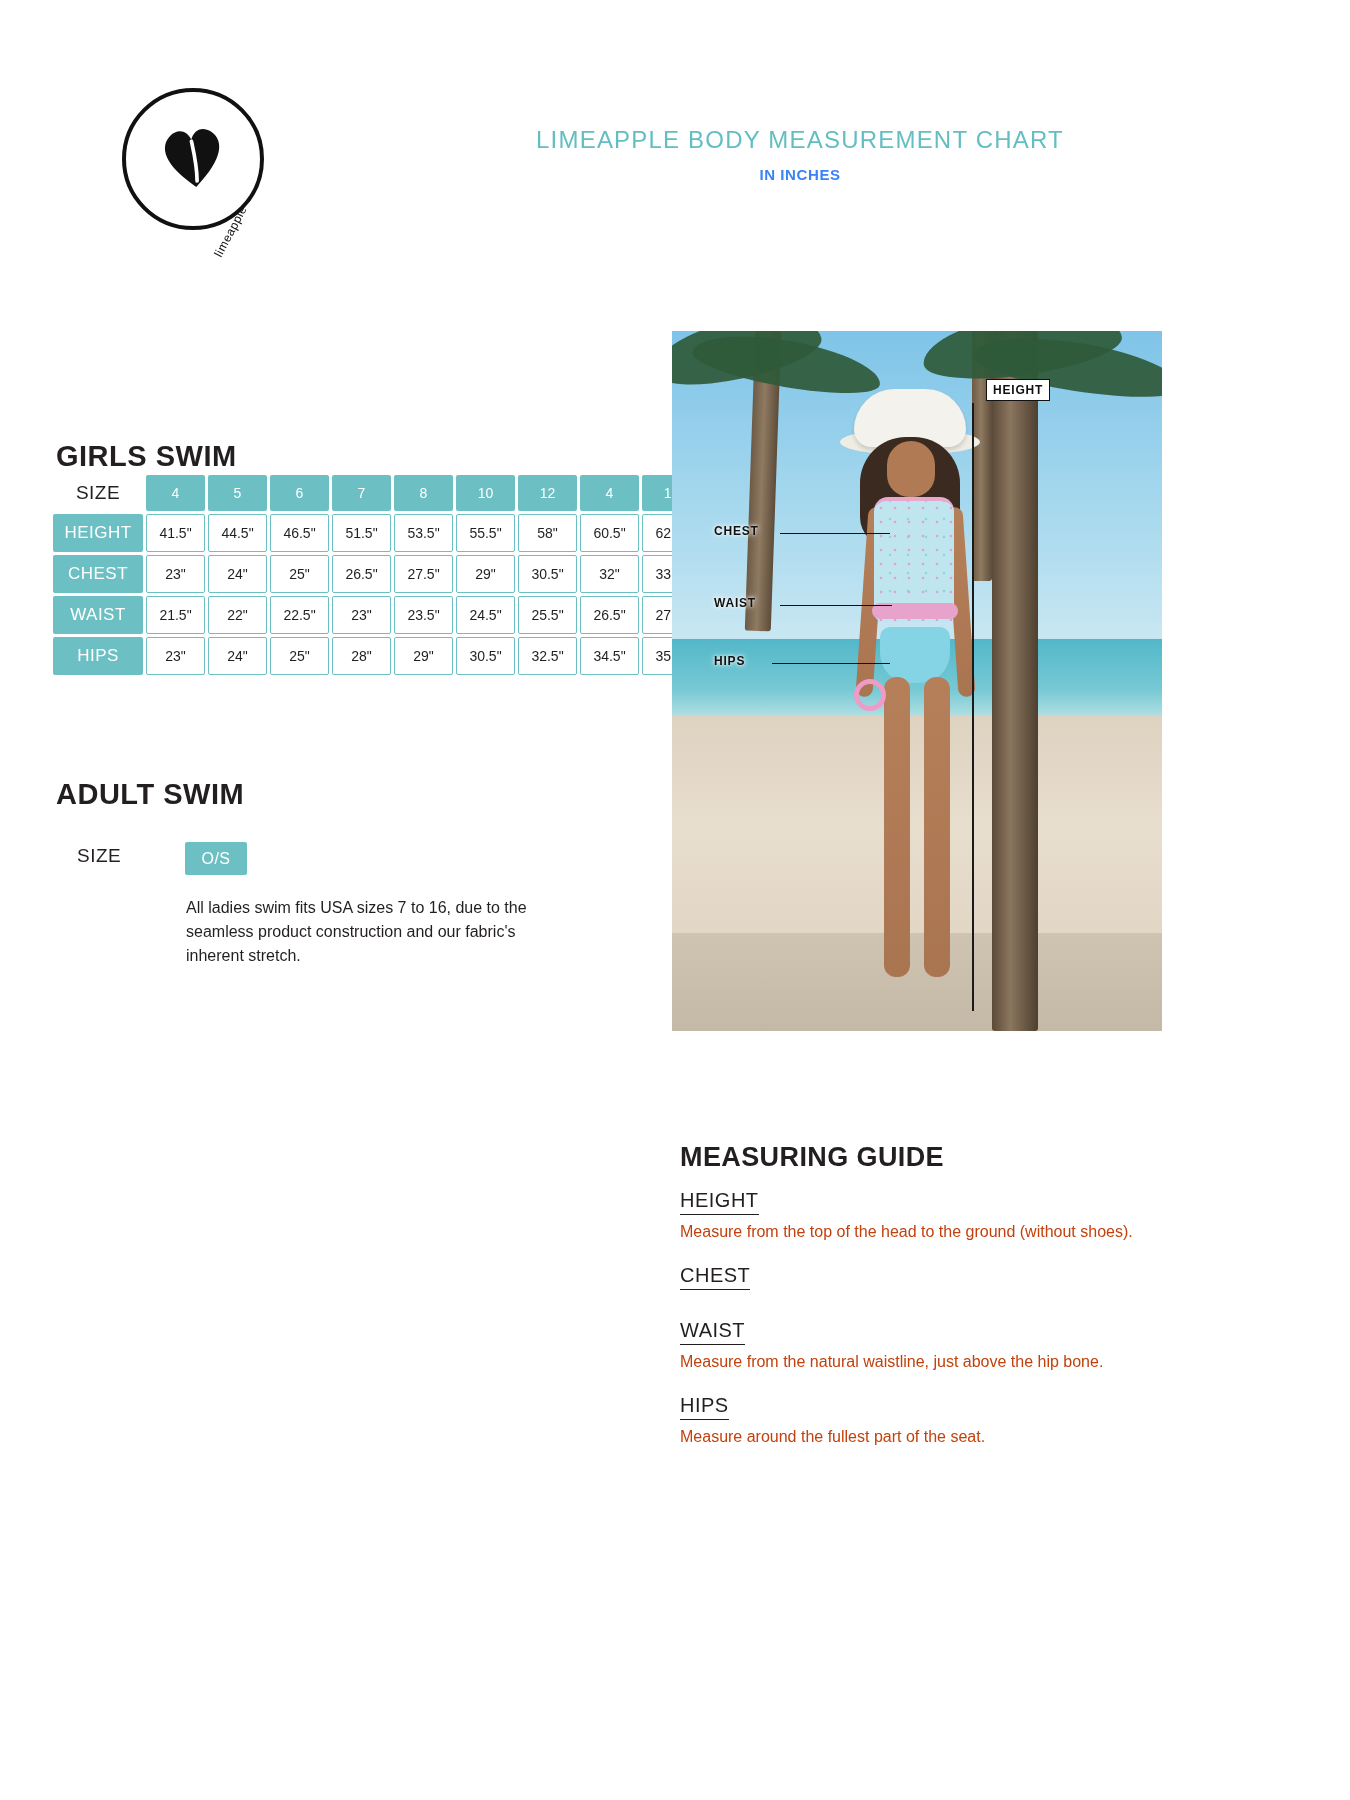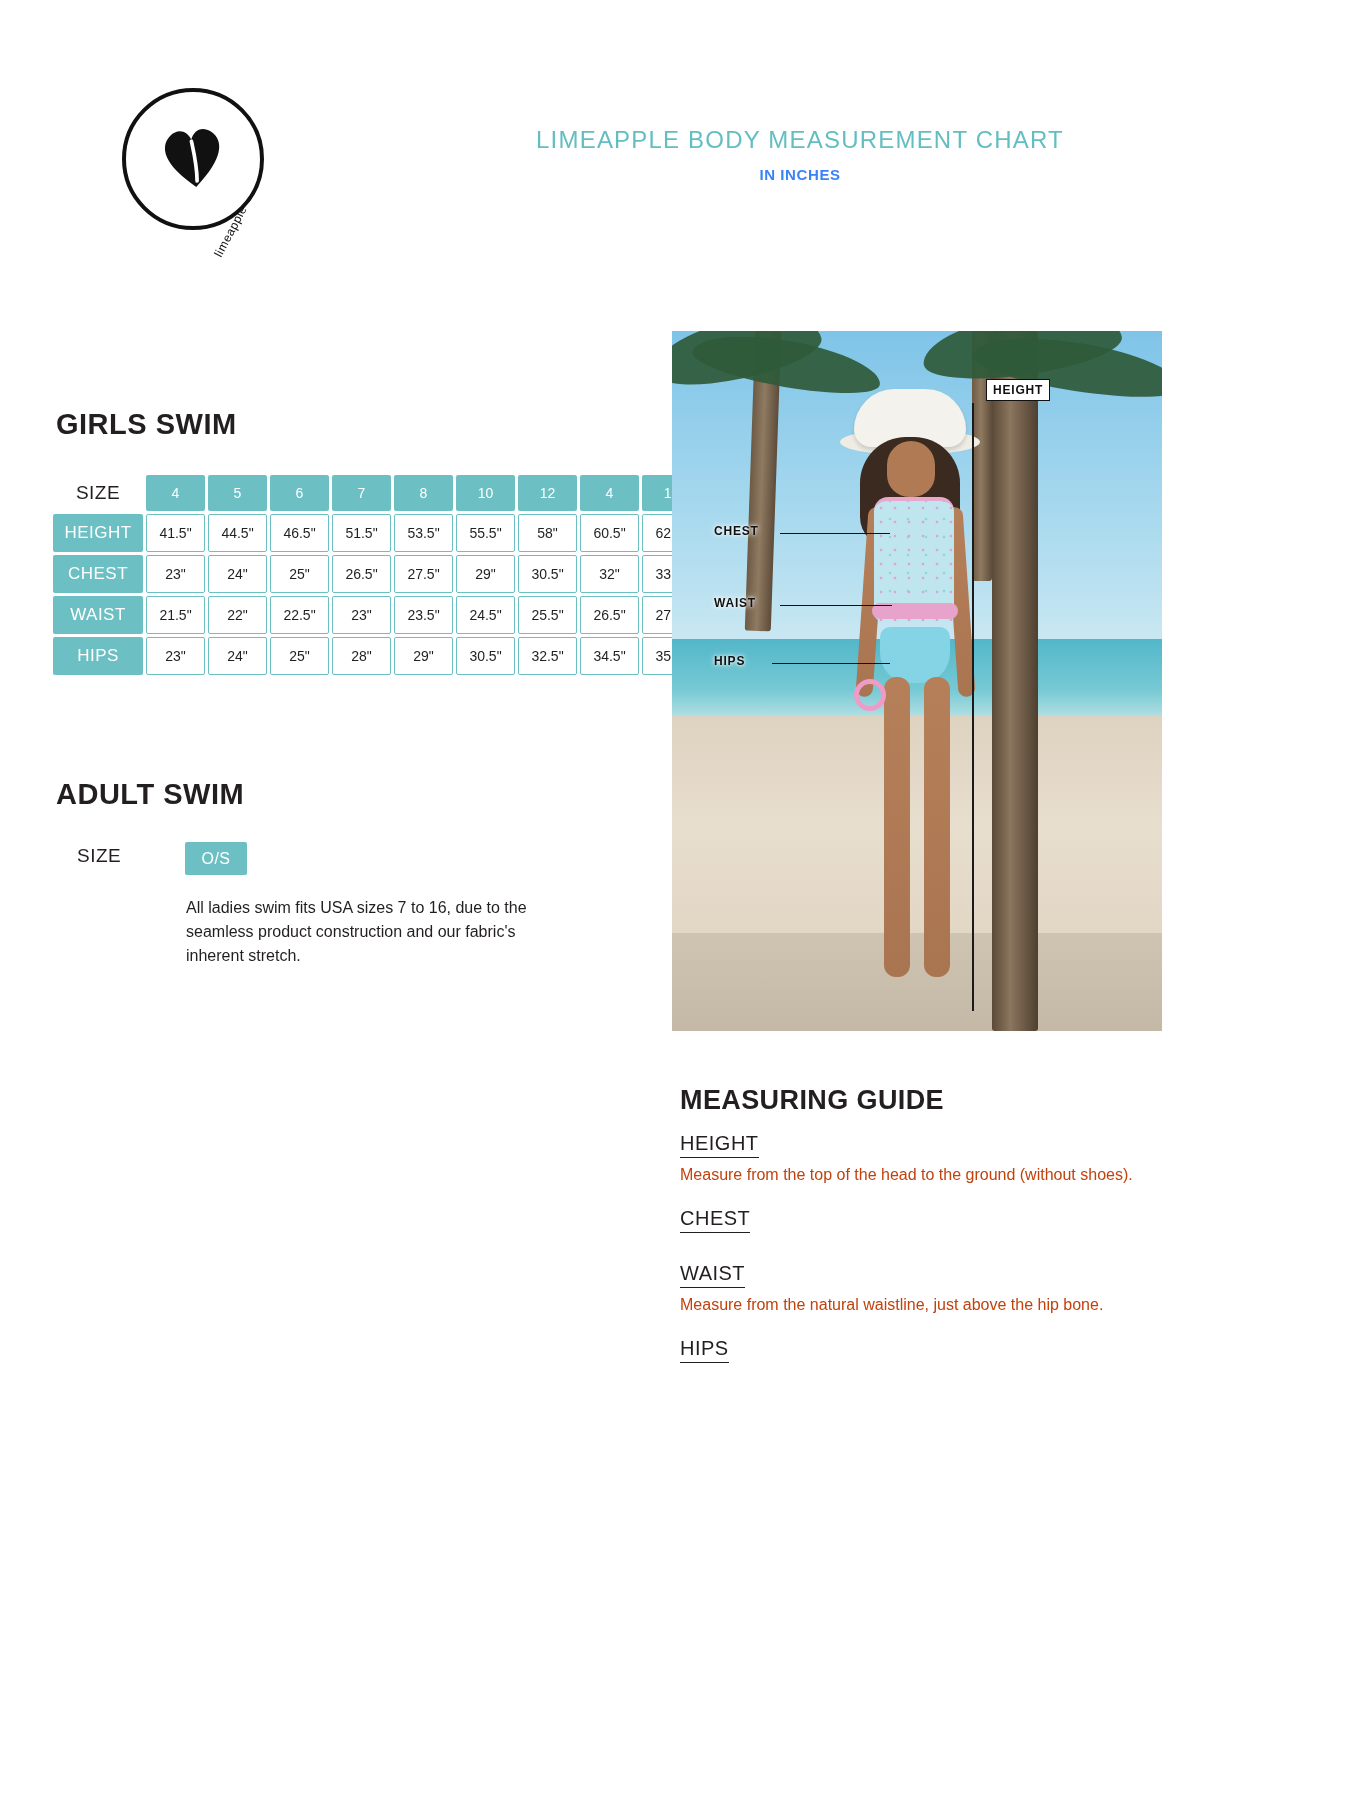--- a/index.html
+++ b/index.html
@@ -79,21 +79,21 @@
   
   .section-heading {
     font-size: 29px;
     font-weight: bold;
     letter-spacing: .5px;
     color: #231f20;
   }
   #girls-swim-heading {
     position: absolute;
     left: 56px;
-    top: 408px;
+    top: 440px;
   }
   #adult-swim-heading {
     position: absolute;
     left: 56px;
     top: 778px;
   }
 
   
   .size-table {
     position: absolute;
@@ -334,21 +334,21 @@
   .leader {
     position: absolute;
     height: 1px;
     background: #111;
   }
 
   
   #measuring-guide {
     position: absolute;
     left: 680px;
-    top: 1085px;
+    top: 1142px;
     width: 530px;
   }
   #measuring-guide h2 {
     margin: 0 0 16px 0;
     font-size: 27px;
     font-weight: bold;
     letter-spacing: .4px;
   }
   .guide-item { margin-bottom: 22px; }
   .guide-term {
@@ -505,14 +505,15 @@
   </div>
   <div class="guide-item">
     <div class="guide-term">CHEST</div>
   </div>
   <div class="guide-item">
     <div class="guide-term">WAIST</div>
     <div class="guide-desc">Measure from the natural waistline, just above the hip bone.</div>
   </div>
   <div class="guide-item">
     <div class="guide-term">HIPS</div>
+    <div class="guide-desc">Measure around the fullest part of the seat.</div>
   </div>
 </div>
 
 </body></html>

